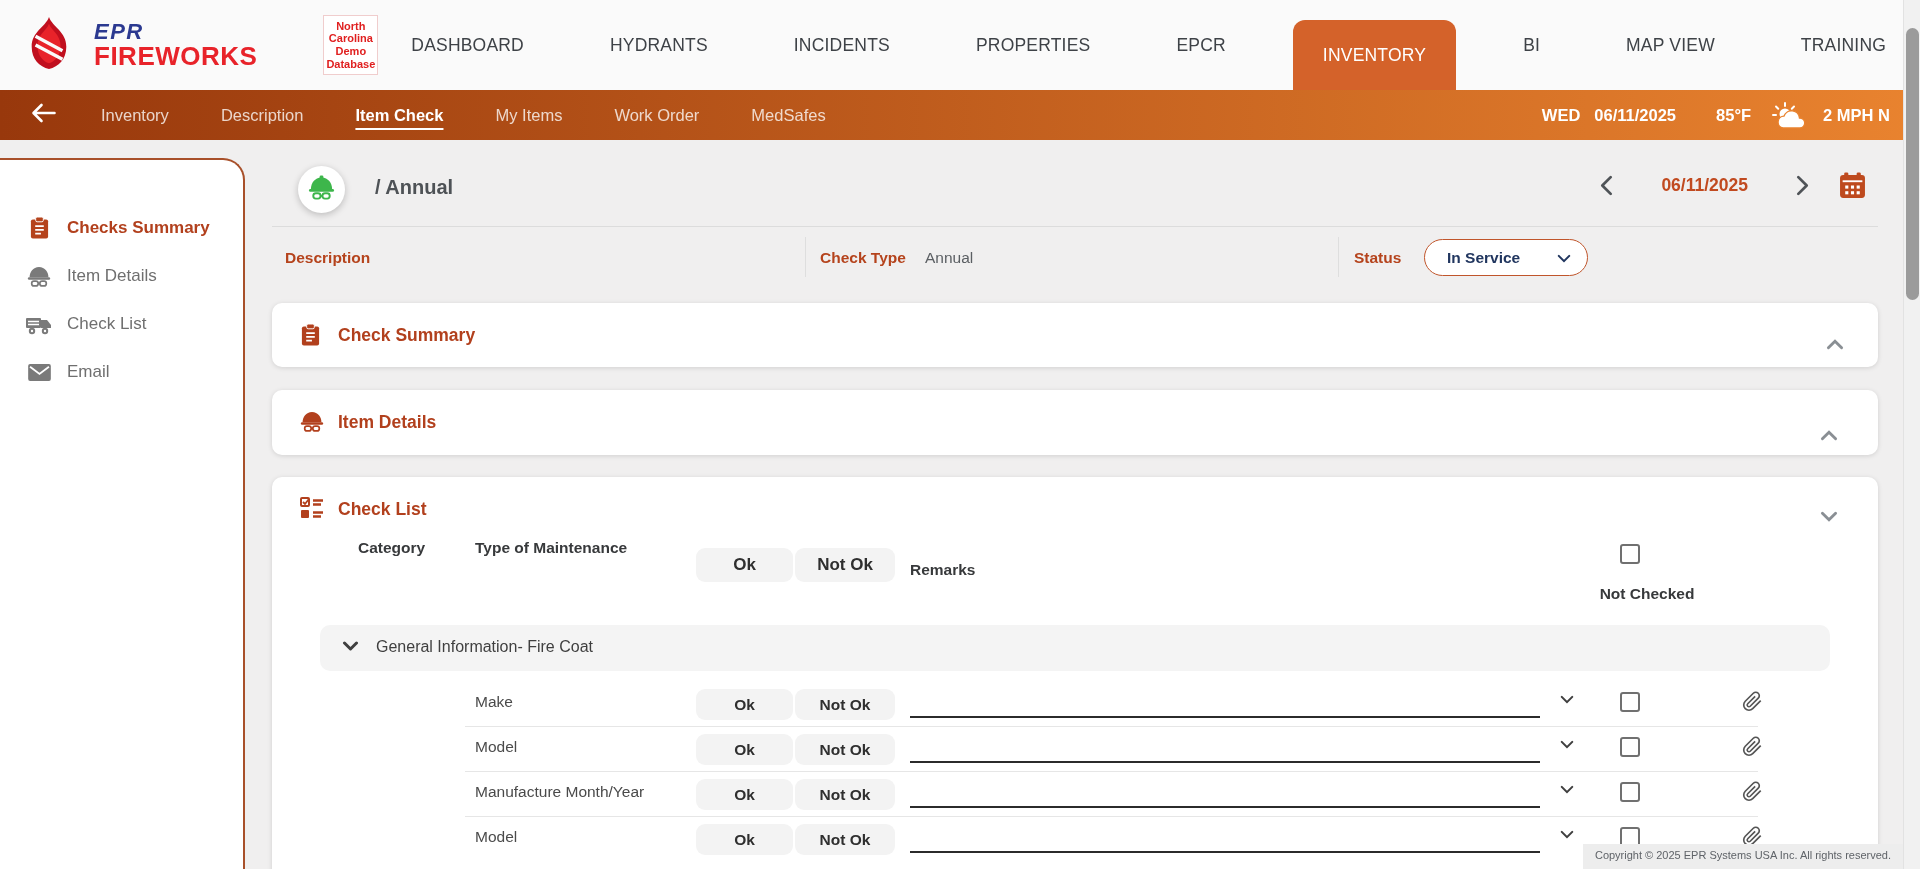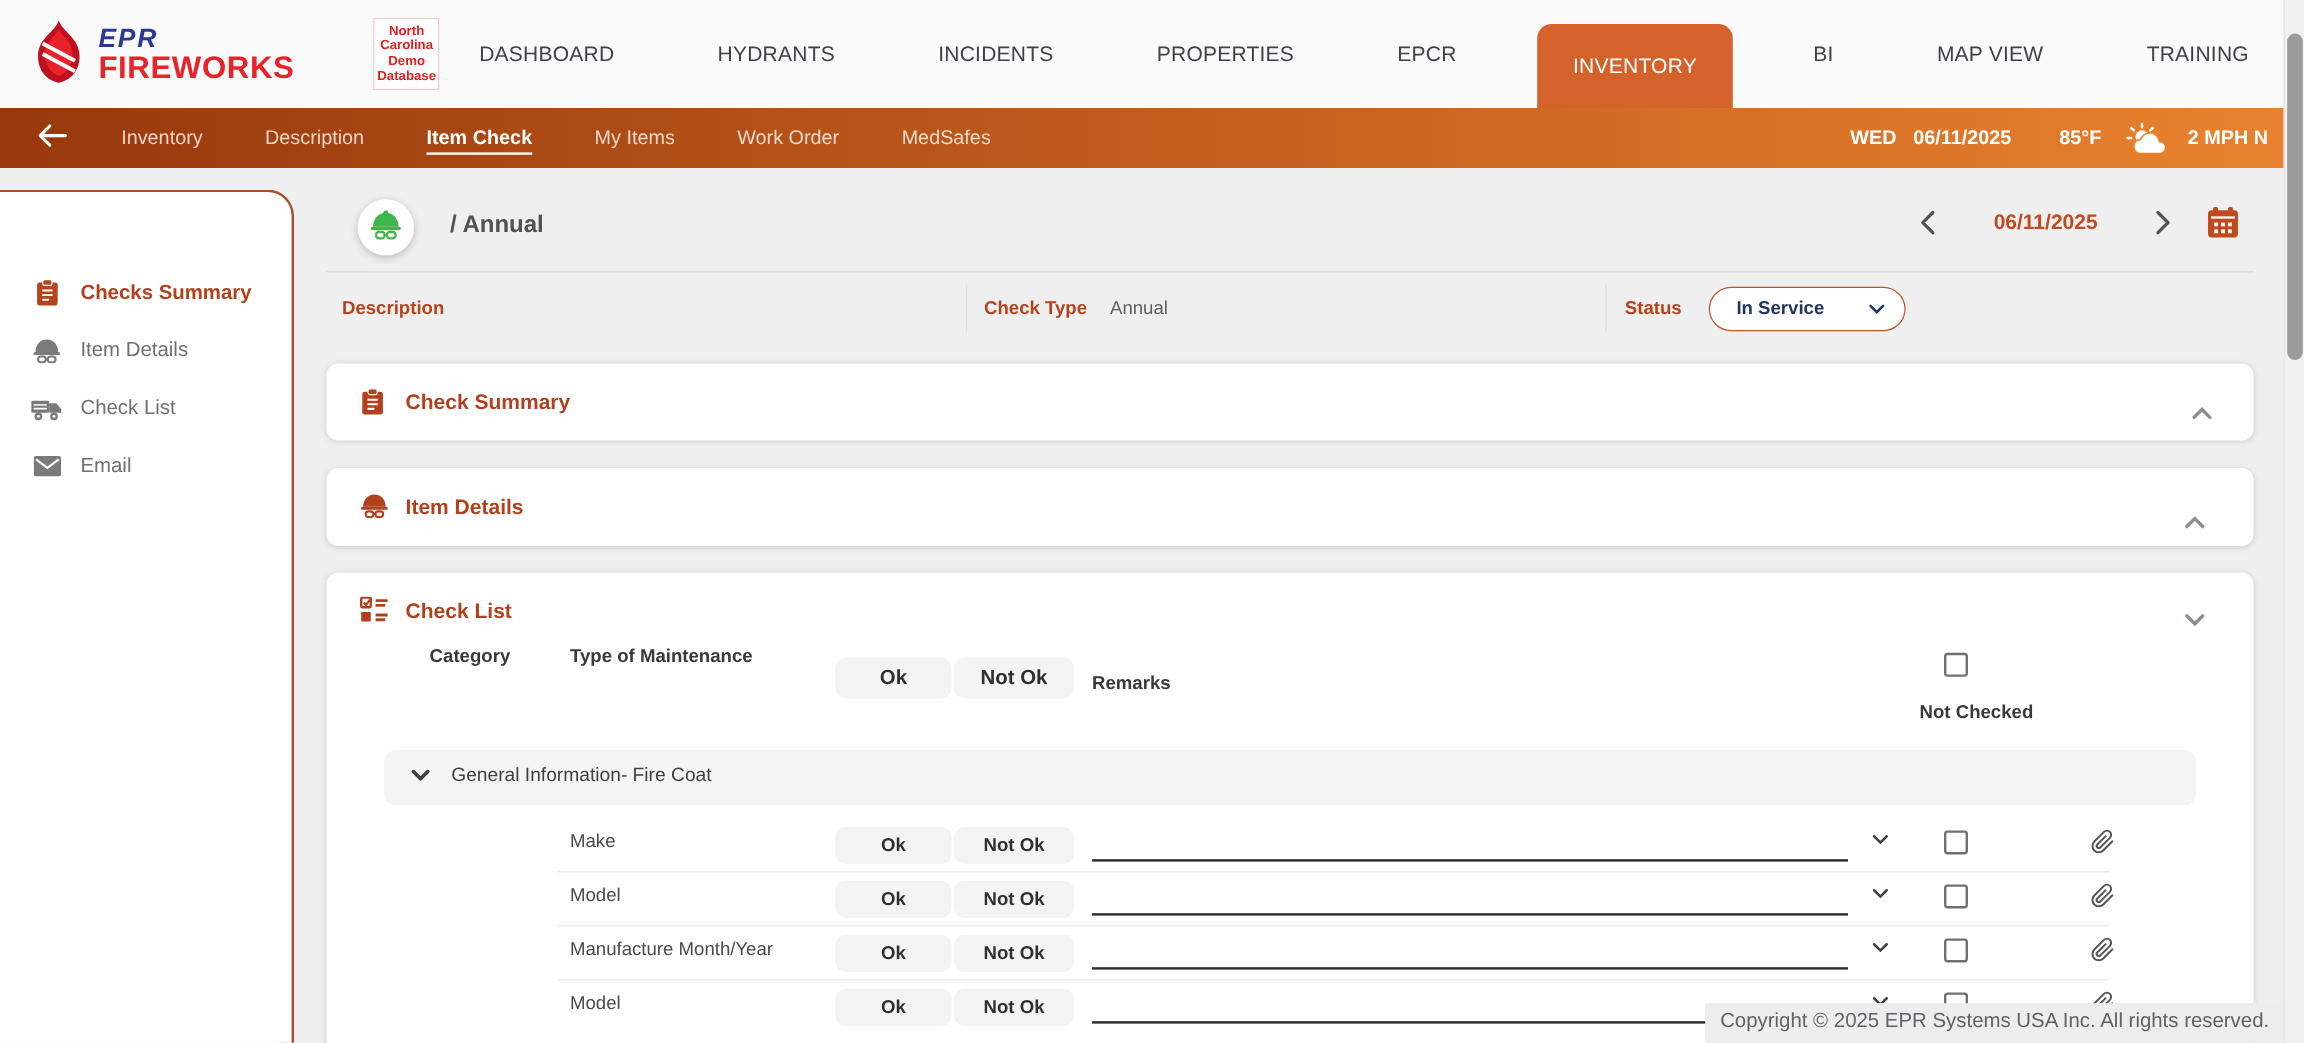--- a/index.html
+++ b/index.html
@@ -2,21 +2,21 @@
 <html><head>
 <meta charset="utf-8">
 <style>
   * { margin:0; padding:0; box-sizing:border-box; }
   html,body { width:1920px; height:869px; overflow:hidden;
     font-family:"Liberation Sans", sans-serif; background:#F0EFEF; }
 
   
   .topbar { position:absolute; top:0; left:0; width:1920px; height:90px;
     background:#FAFAFA; display:flex; align-items:center; z-index:5; }
-  .logo { display:flex; align-items:center; margin-left:24px; gap:8px; cursor:pointer; }
+  .logo { display:flex; align-items:center; margin-left:24px; gap:20px; cursor:pointer; }
   .logo-text { display:flex; flex-direction:column; line-height:1.05; }
   .logo-epr { font-style:italic; font-weight:bold; color:#2B3990; font-size:22px; letter-spacing:1.5px; }
   .logo-fw { font-weight:bold; color:#E8232A; font-size:26px; letter-spacing:.5px; }
   .demo-badge { margin-left:66px; width:70px; text-align:center; font-size:11px; font-weight:bold;
     color:#E02020; line-height:1.15; background:#fff; border:1px solid #F0CDCD; padding:4px 2px; }
   .mainnav { display:flex; align-items:center; margin-left:14px; height:90px;gap:48px; }
   .nav-item { padding:0 19px; font-size:17.5px; color:#3E4247; height:90px; display:flex;
     align-items:center; cursor:pointer; letter-spacing:.2px; white-space:nowrap; }
   .nav-item.tab-active { background:#D4622A; color:#fff; height:70px; align-self:flex-end;
     border-radius:12px 12px 0 0; padding:0 30px; }
@@ -45,21 +45,21 @@
   .sn-day { margin-right:14px; }
   .sn-temp { margin-left:40px; }
   .sn-weather { margin-left:20px; display:flex; align-items:center; }
   .sn-wind { margin-left:16px; }
 
   
   .content { position:absolute; top:140px; left:0; width:1920px; height:729px; }
 
   .sidebar { position:absolute; top:18px; left:0; width:245px; height:711px; background:#fff;
     border-top:2px solid #A8502A; border-right:2px solid #A8502A; border-top-right-radius:22px;
-    padding-top:60px; }
+    padding-top:44px; }
   .side-item { display:flex; align-items:center; gap:15px; height:48px; padding-left:26px;
     color:#6F6F6F; font-size:17px; cursor:pointer; }
   .side-item .s-icon { width:26px; display:flex; justify-content:center; color:#7A7A7A; }
   .side-item.active { color:#B2401D; font-weight:bold; }
   .side-item.active .s-icon { color:#B5431C; }
 
   .main { position:absolute; left:272px; top:0; width:1606px; height:549px; }
 
   .bc-row { position:relative; height:86px; }
   .bc-circle { position:absolute; left:26px; top:26px; width:47px; height:47px; border-radius:50%;
@@ -120,21 +120,21 @@
   .row-ok { position:absolute; left:424px; top:7px; width:97px; height:31px; font-size:15.5px; }
   .row-notok { position:absolute; left:523px; top:7px; width:100px; height:31px; font-size:15.5px; }
   .line-input { position:absolute; left:638px; top:10px; width:630px; height:26px; border:none;
     border-bottom:2px solid #2B2B2B; background:transparent; outline:none;
     font-family:"Liberation Sans", sans-serif; font-size:15px; }
   .row-chevron { position:absolute; left:1288px; top:13px; color:#3F3F3F; cursor:pointer; display:flex; }
   .row-checkbox { position:absolute; left:1348px; top:10px; }
   .row-clip { position:absolute; left:1470px; top:8px; color:#555; cursor:pointer; display:flex; }
 
   .footer-bar { position:absolute; right:17px; bottom:0; background:#EDEDED;
-    padding:5px 12px 8px; font-size:17px; color:#5F6368; z-index:8; }
+    padding:5px 12px 8px; font-size:11px; color:#5F6368; z-index:8; }
 
   .scrollbar { position:absolute; right:0; top:0; width:17px; height:869px; background:#F1F1F1;
     z-index:10; border-left:1px solid #E2E2E2; }
   .scroll-thumb { position:absolute; left:2px; width:13px; top:28px; height:272px;
     background:#9B9B9B; border-radius:7px; cursor:pointer; }
 </style>
 </head>
 <body>
 
 <div class="topbar">

